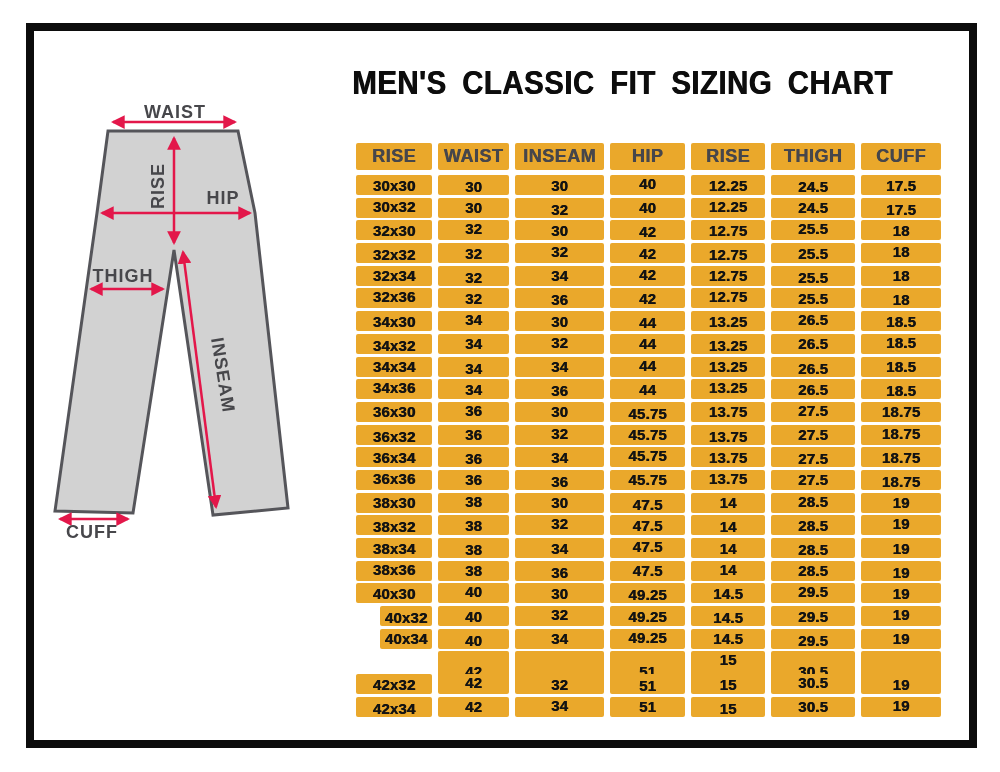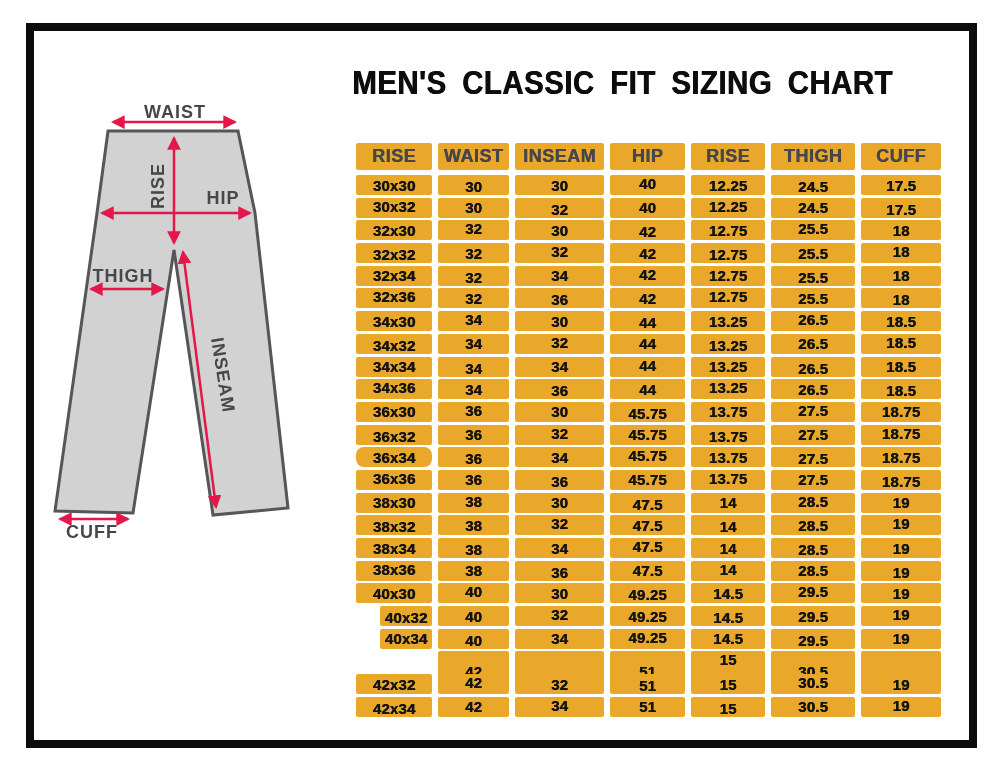--- a/index.html
+++ b/index.html
@@ -200,21 +200,21 @@
     <div class="cell" style="align-items: flex-end;">36x32</div>
     <div class="cell" style="align-items: center;">36</div>
     <div class="cell" style="align-items: flex-start;">32</div>
     <div class="cell" style="align-items: center;">45.75</div>
     <div class="cell" style="align-items: flex-end;">13.75</div>
     <div class="cell" style="align-items: center;">27.5</div>
     <div class="cell" style="align-items: flex-start;">18.75</div>
   </div>
 
   <div class="trow">
-    <div class="cell" style="align-items: center; border-radius: 8px;">36x34</div>
+    <div class="cell" style="align-items: center;">36x34</div>
     <div class="cell" style="align-items: flex-end;">36</div>
     <div class="cell" style="align-items: center;">34</div>
     <div class="cell" style="align-items: flex-start;">45.75</div>
     <div class="cell" style="align-items: center;">13.75</div>
     <div class="cell" style="align-items: flex-end;">27.5</div>
     <div class="cell" style="align-items: center;">18.75</div>
   </div>
 
   <div class="trow">
     <div class="cell" style="align-items: flex-start;">36x36</div>

